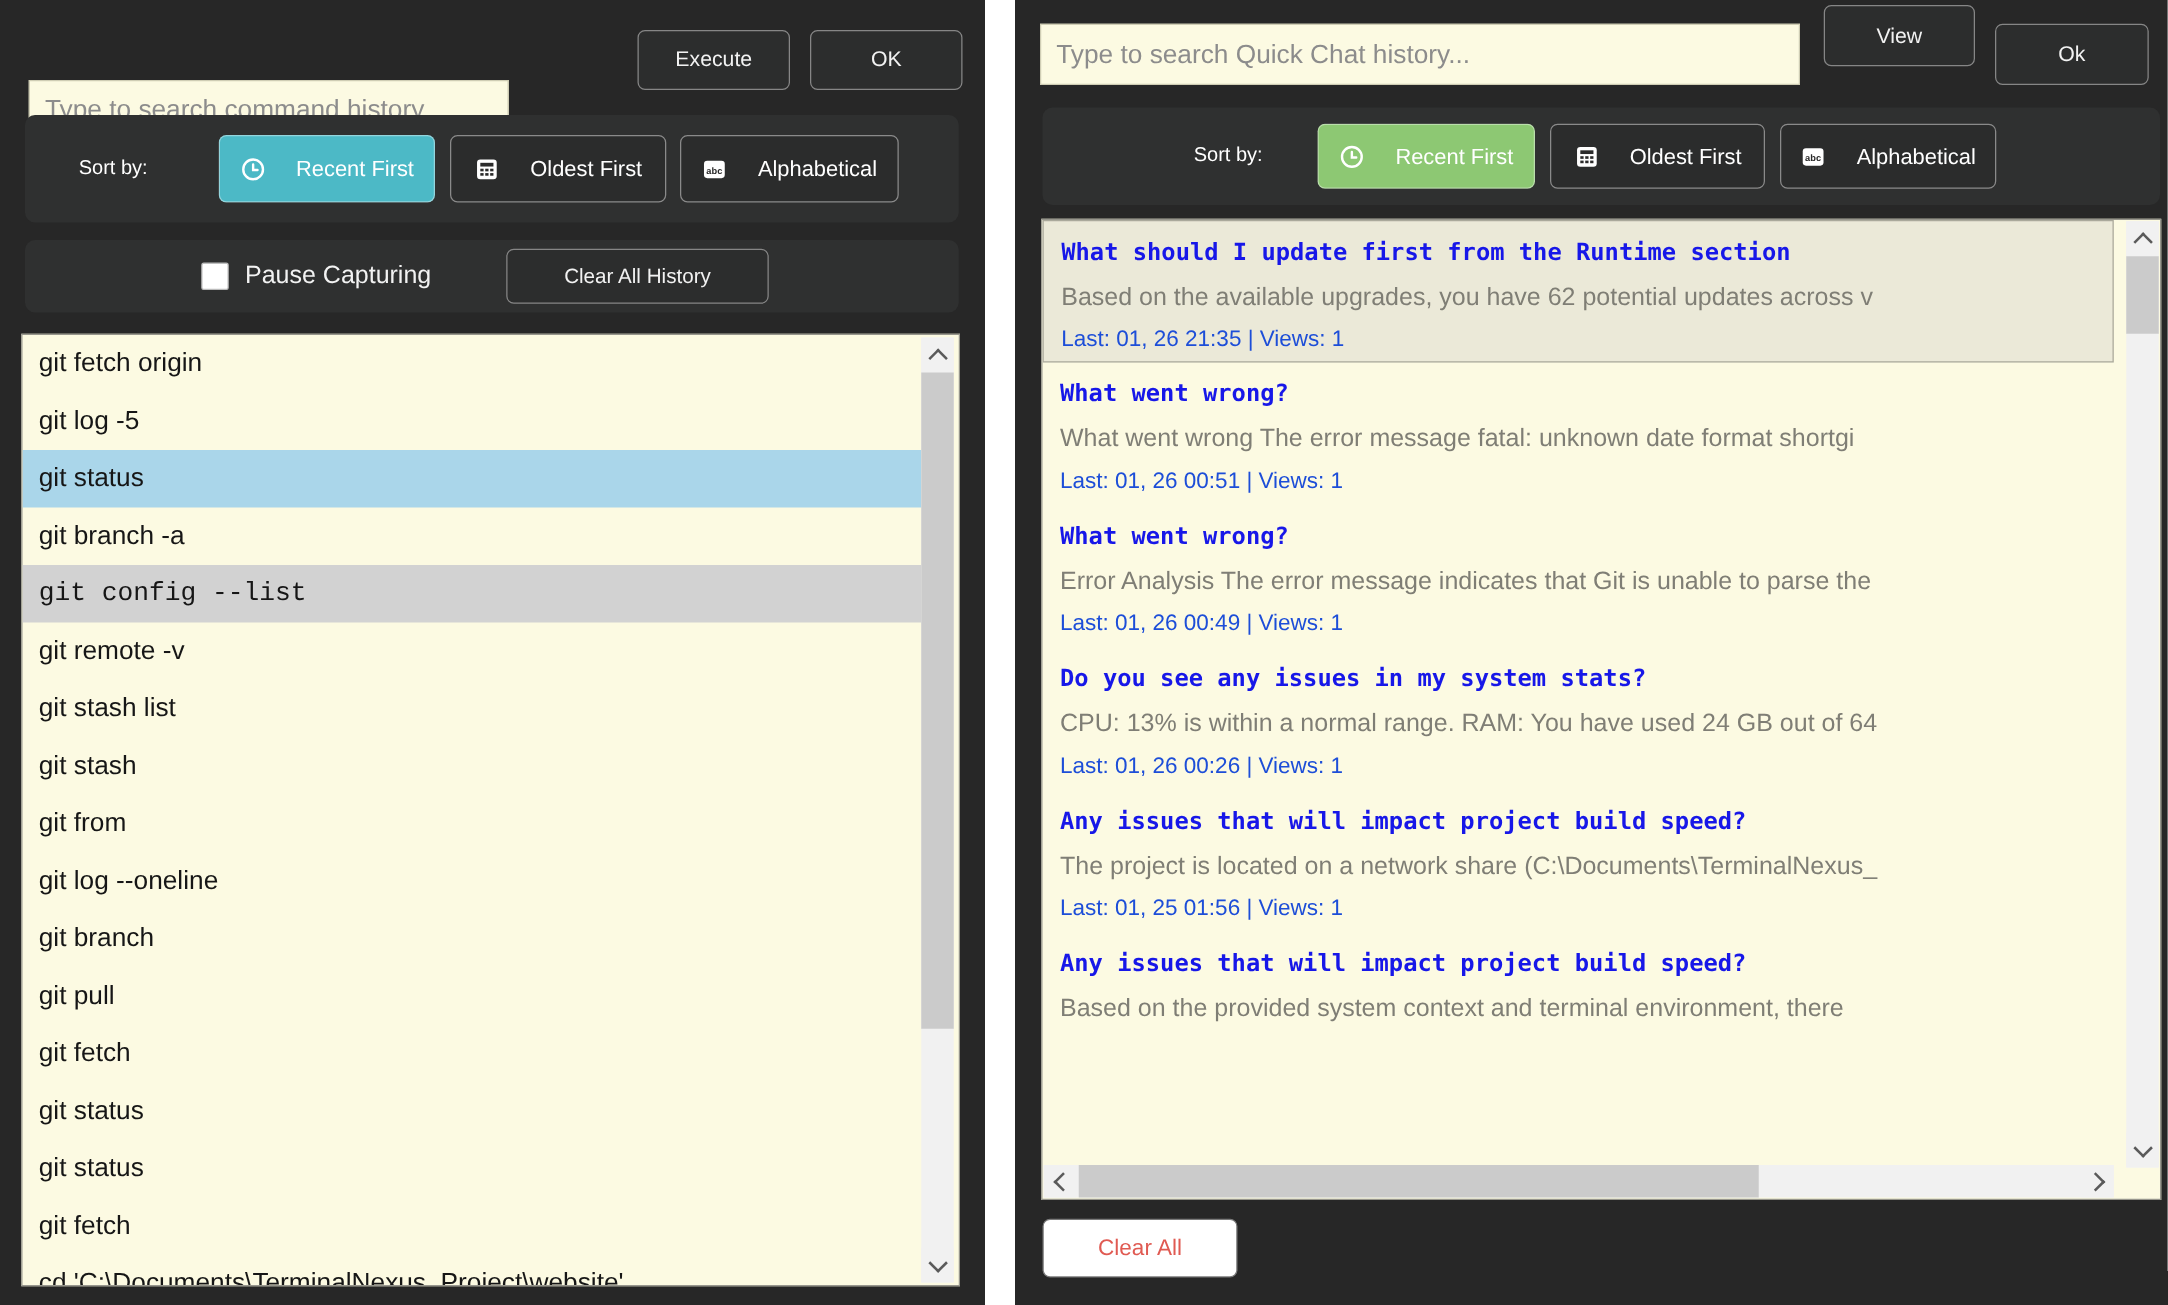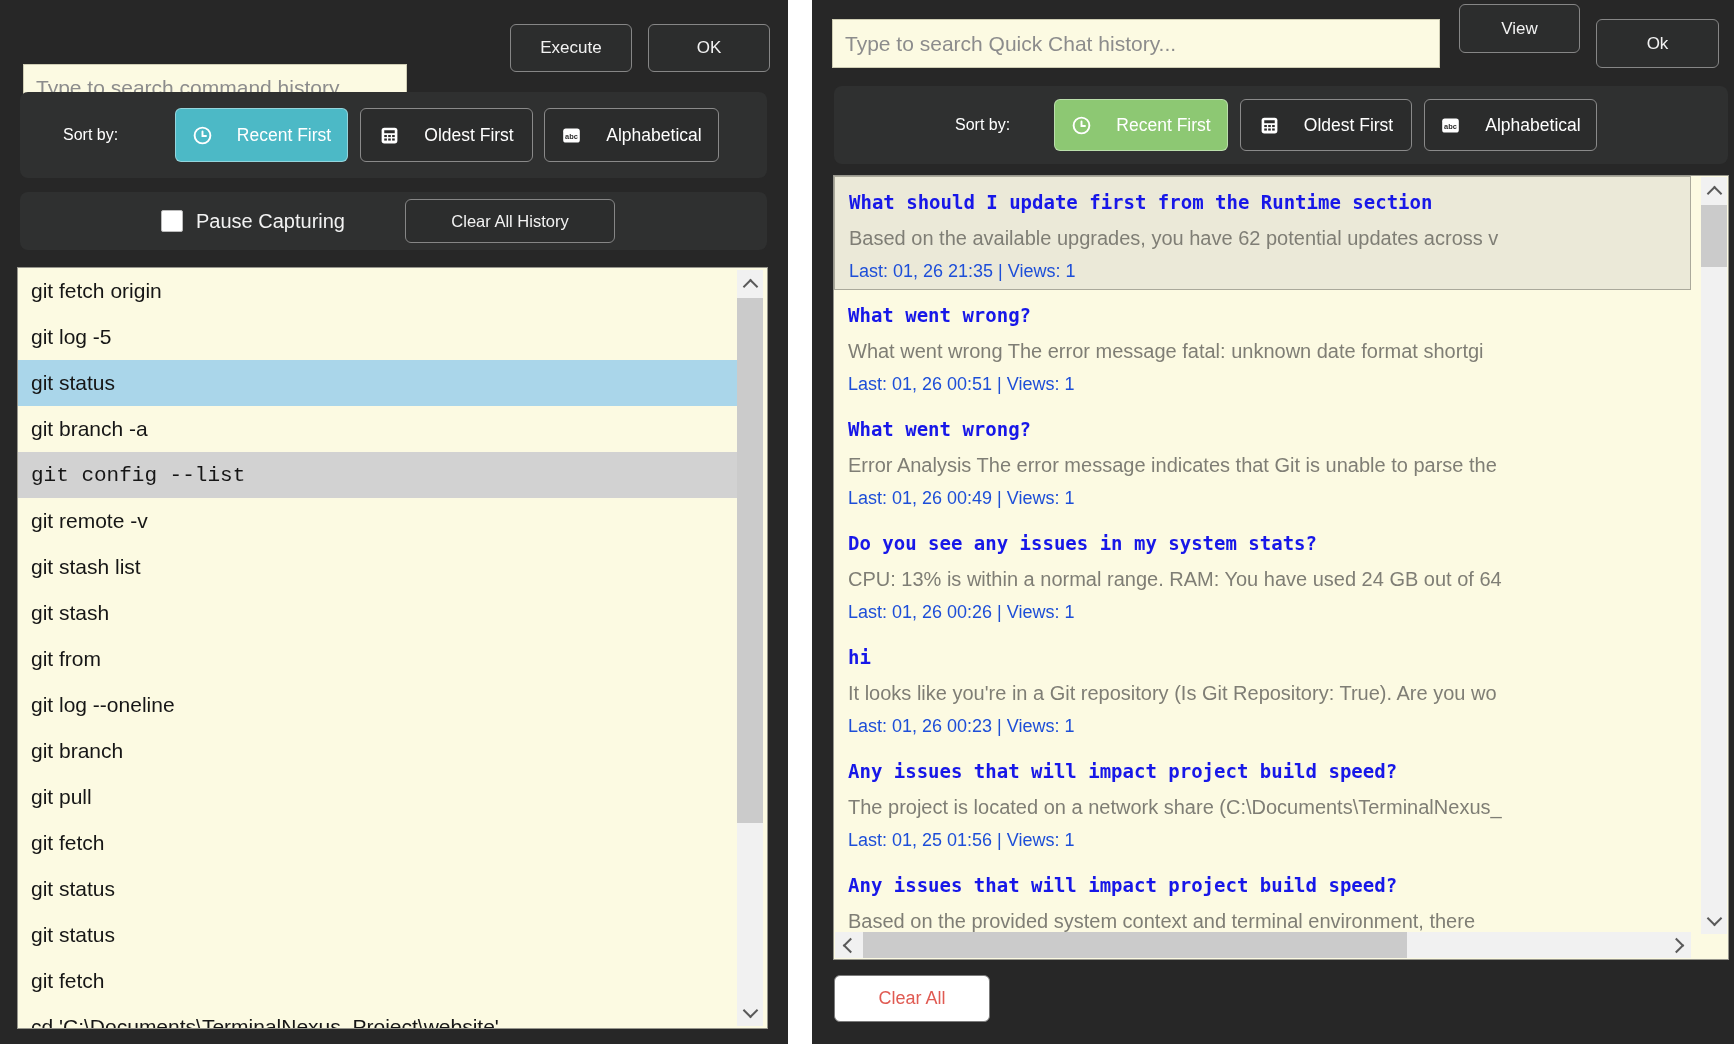--- a/index.html
+++ b/index.html
@@ -243,25 +243,20 @@
           <div class="chat-title">What went wrong?</div>
           <div class="chat-body">Error Analysis The error message indicates that Git is unable to parse the</div>
           <div class="chat-meta">Last: 01, 26 00:49 | Views: 1</div>
         </div>
         <div class="chat-item">
           <div class="chat-title">Do you see any issues in my system stats?</div>
           <div class="chat-body">CPU: 13% is within a normal range. RAM: You have used 24 GB out of 64</div>
           <div class="chat-meta">Last: 01, 26 00:26 | Views: 1</div>
         </div>
         <div class="chat-item">
-          <div class="chat-title">hi</div>
-          <div class="chat-body">It looks like you're in a Git repository (Is Git Repository: True). Are you wo</div>
-          <div class="chat-meta">Last: 01, 26 00:23 | Views: 1</div>
-        </div>
-        <div class="chat-item">
           <div class="chat-title">Any issues that will impact project build speed?</div>
           <div class="chat-body">The project is located on a network share (C:\Documents\TerminalNexus_</div>
           <div class="chat-meta">Last: 01, 25 01:56 | Views: 1</div>
         </div>
         <div class="chat-item">
           <div class="chat-title">Any issues that will impact project build speed?</div>
           <div class="chat-body">Based on the provided system context and terminal environment, there</div>
           <div class="chat-meta"></div>
         </div>
       </div>

